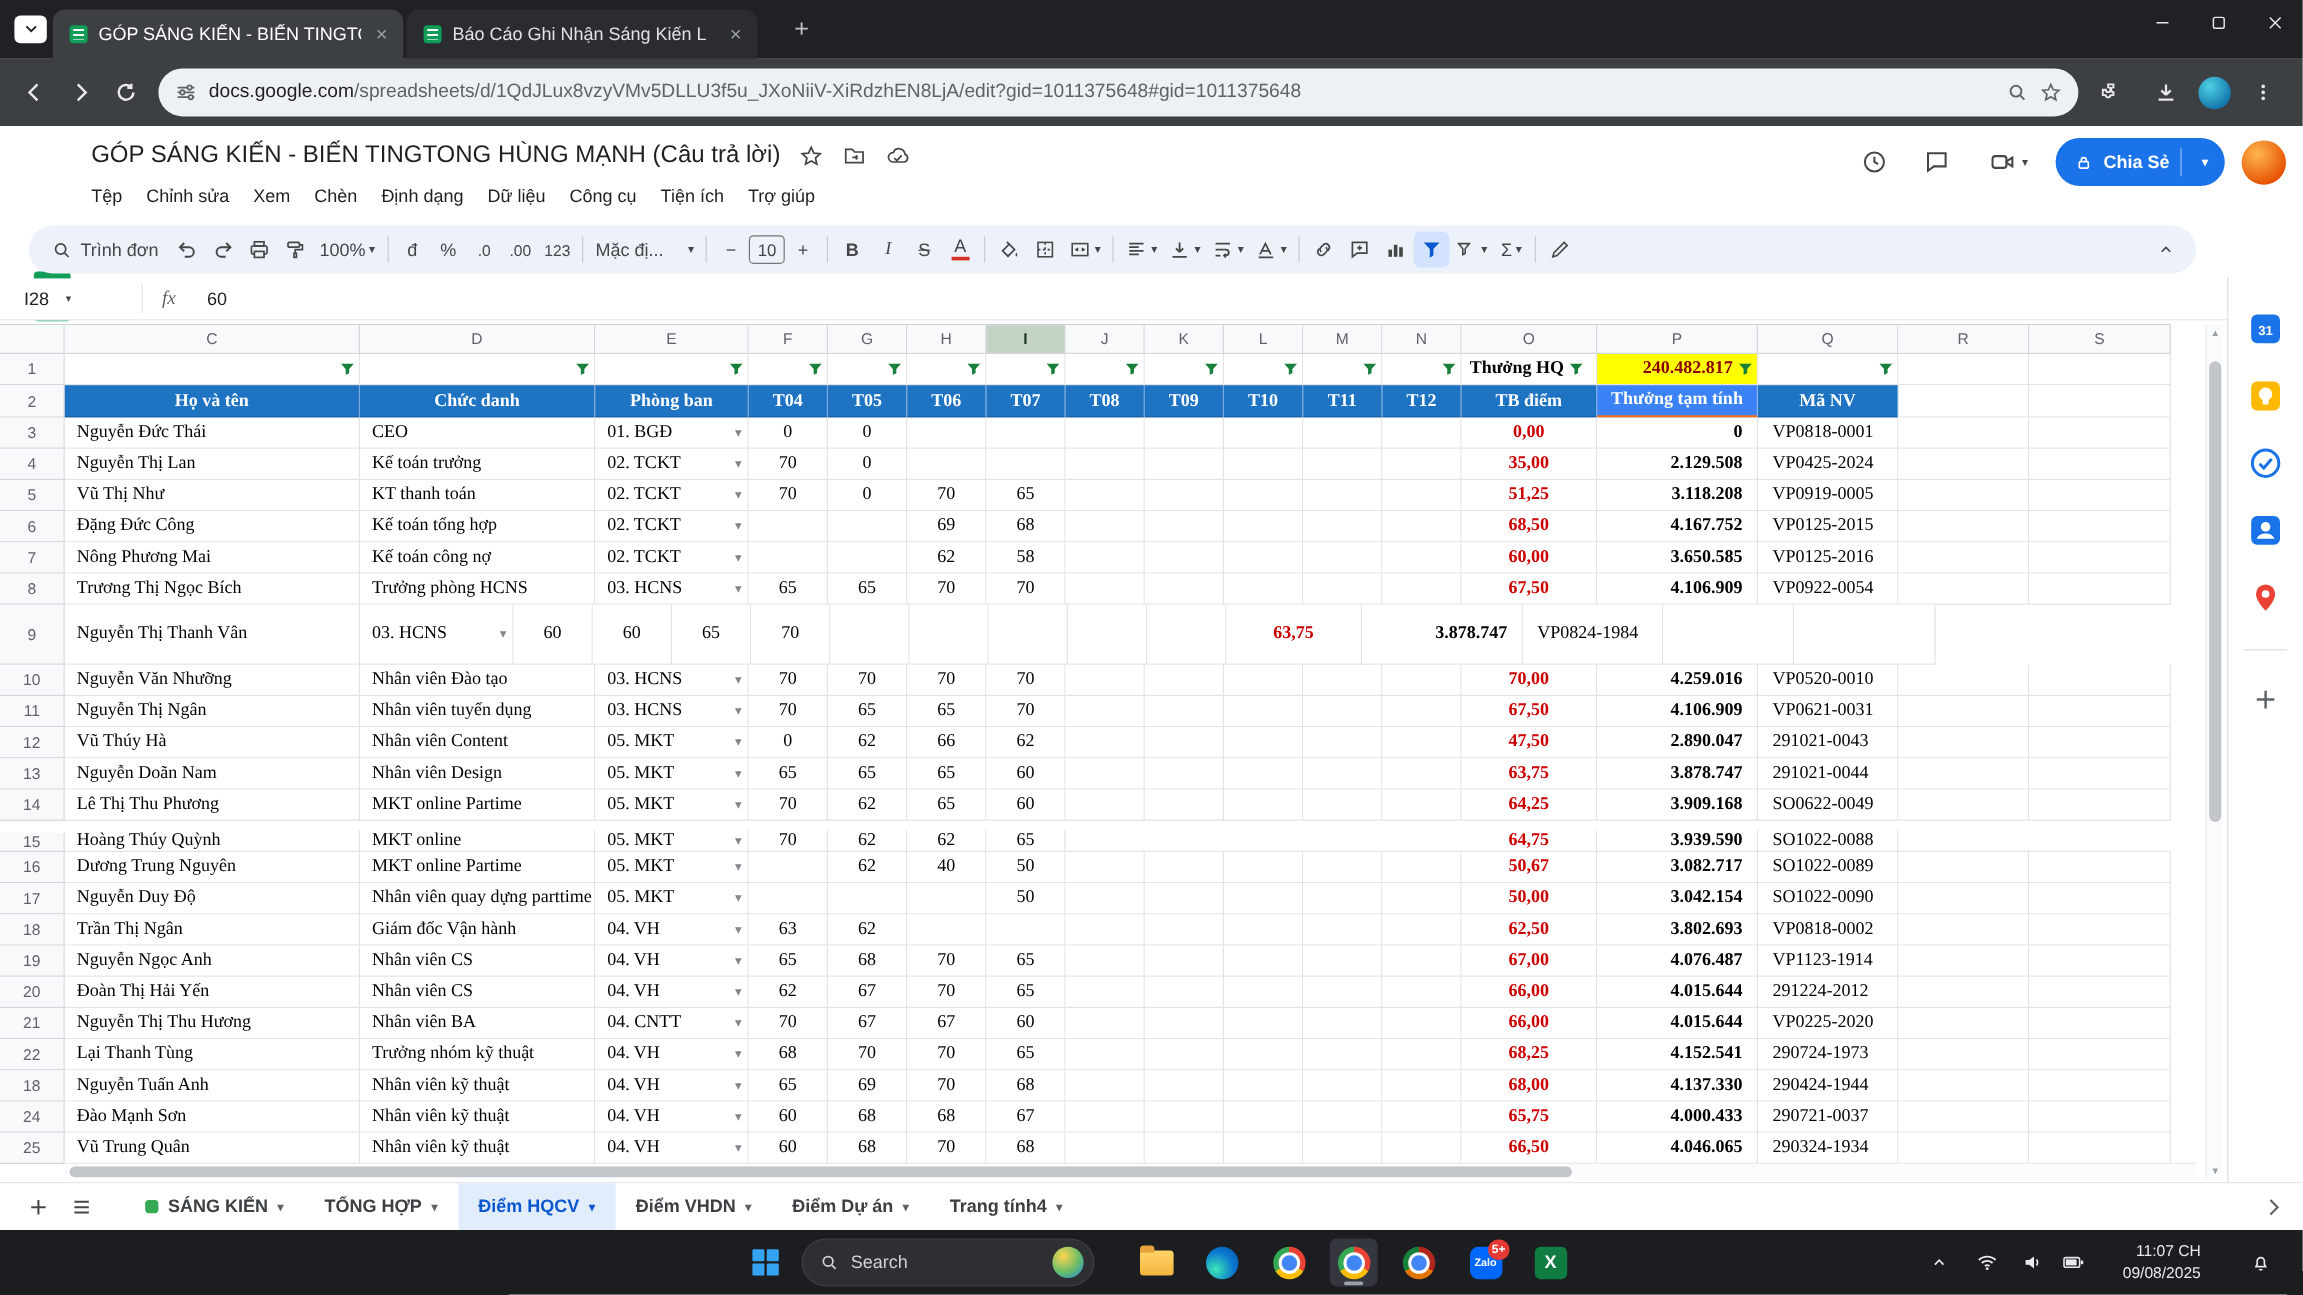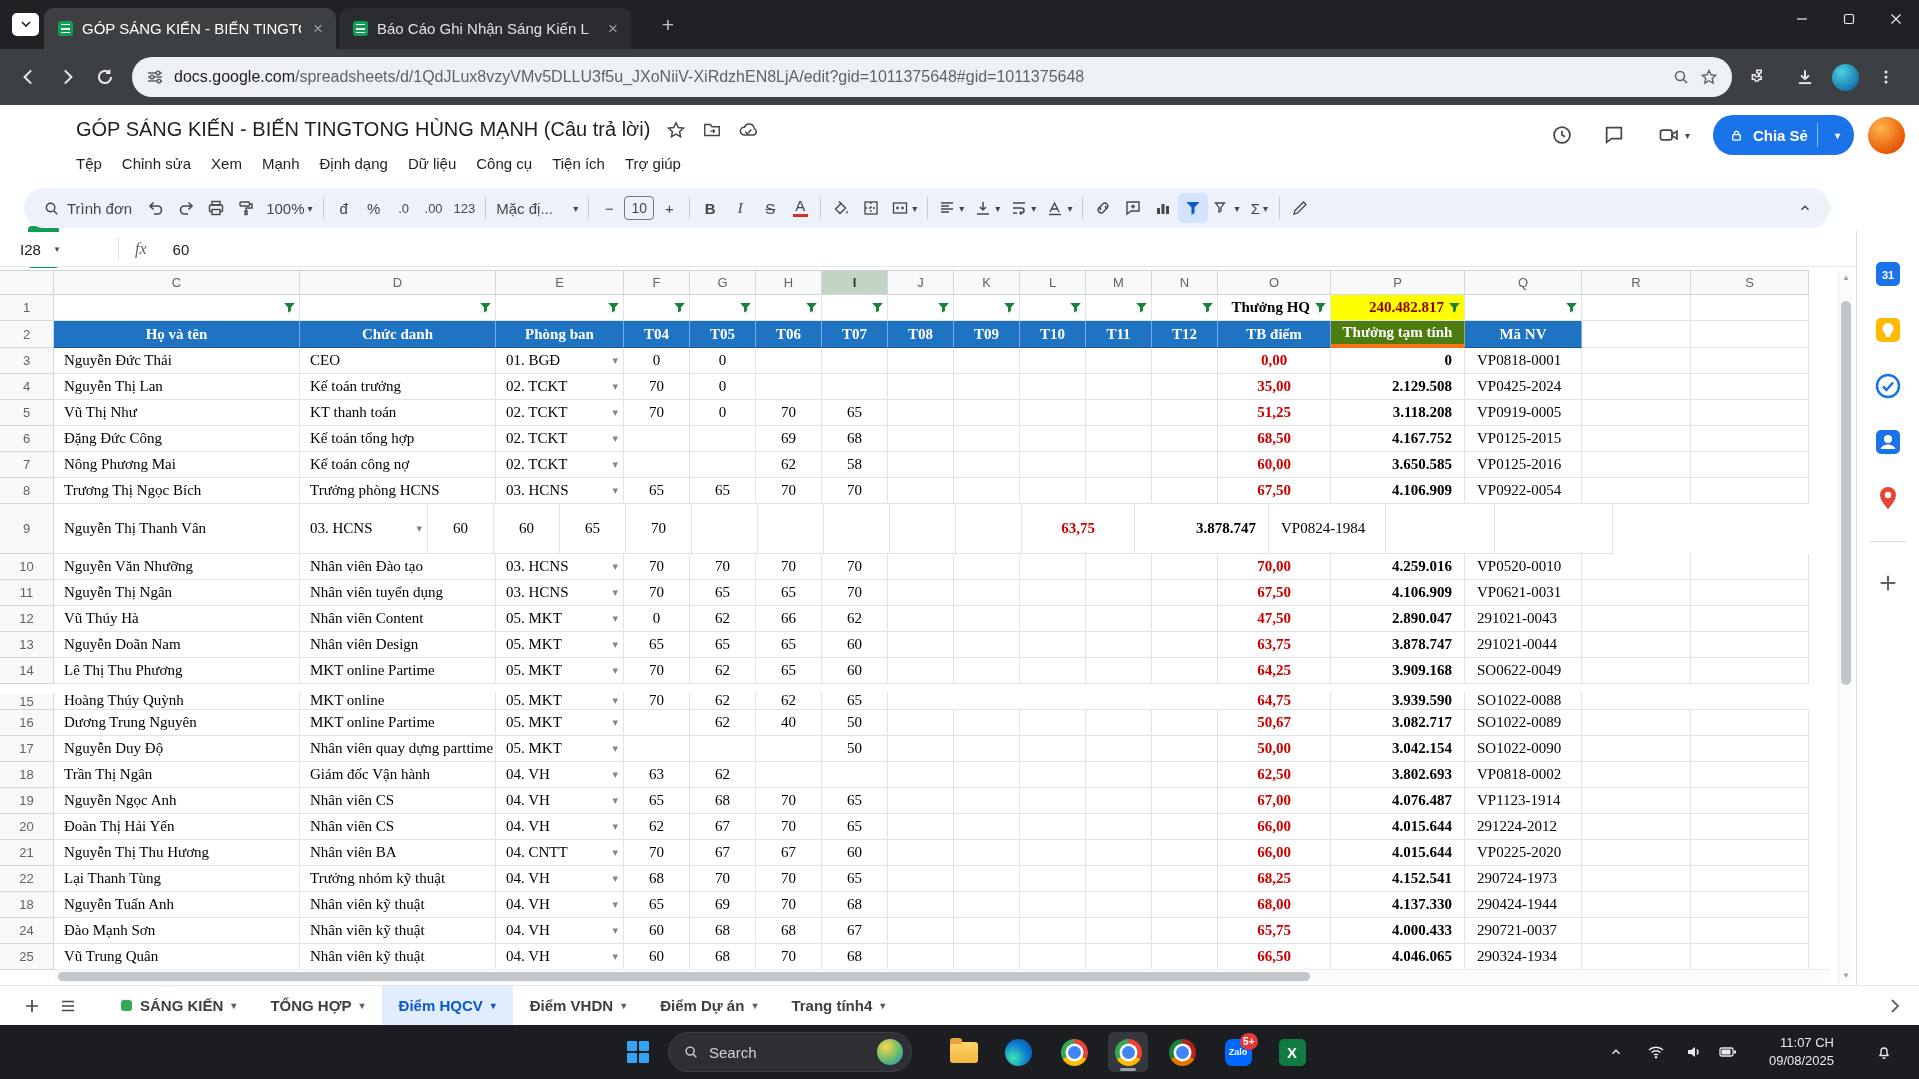--- a/index.html
+++ b/index.html
@@ -71,21 +71,21 @@
 .colhead.selcol{background:#c3d3c6;color:#203a24;font-weight:bold}
 .left{padding-left:10px}
 .dept{justify-content:space-between;padding-right:5px}
 .dcaret{color:#80868b;font-size:11px;font-family:"Liberation Sans",sans-serif;flex:none}
 .score{justify-content:center}
 .tbv{justify-content:center;color:#cc0000;font-weight:bold}
 .bonus{justify-content:flex-end;padding-right:12px;font-weight:bold}
 .code{padding-left:12px}
 .wrap{white-space:normal;line-height:16px}
 .blueh{background:#1e73c3;color:#fff;font-weight:bold;justify-content:center;border-right:1px solid rgba(255,255,255,.4);border-bottom:1px solid #15568f}
-.greenh{background:#4d7c0f;color:#fff;font-weight:bold;justify-content:center;border-right:1px solid rgba(255,255,255,.4);border-bottom:4px solid #f97316}
+.greenh{background:#3b82f6;color:#fff;font-weight:bold;justify-content:center;border-right:1px solid rgba(255,255,255,.4);border-bottom:2px solid #f97316}
 .fright{justify-content:flex-end;padding-right:3px;gap:4px}
 .o1t{font-weight:bold}
 .p1{background:#ffff00}
 .p1t{font-weight:bold;color:#8b0000}
 .funnel{flex:none;display:flex}
 
 
 #vscroll{position:absolute;left:1838px;top:270px;width:14px;height:712px;background:#fafbfc;border-left:1px solid #ececec}
 #vthumb{position:absolute;left:2px;top:31px;width:10px;height:384px;background:#c2c6ca;border-radius:6px}
 .scrarrow{position:absolute;left:0;width:14px;height:14px;color:#9aa0a6;font-size:8px;display:flex;align-items:center;justify-content:center}
@@ -256,21 +256,21 @@
         <g stroke="#444746" stroke-width="1.3" fill="none">
           <path d="M5.5 13.5a3.5 3.5 0 0 1 .3-7 4.5 4.5 0 0 1 8.7 1.2 3 3 0 0 1-.8 5.8z"></path>
           <path d="M6.5 10.5 8.5 12.5 12 8.5"></path>
         </g>
       </svg>
   </div>
   <div id="menu-bar">
       <div class="menuitem">Tệp</div>
       <div class="menuitem">Chỉnh sửa</div>
       <div class="menuitem">Xem</div>
-      <div class="menuitem">Mạnh</div>
+      <div class="menuitem">Chèn</div>
       <div class="menuitem">Định dạng</div>
       <div class="menuitem">Dữ liệu</div>
       <div class="menuitem">Công cụ</div>
       <div class="menuitem">Tiện ích</div>
       <div class="menuitem">Trợ giúp</div>
     </div>
   <div id="header-right">
     <div class="hbtn">
         <svg width="22" height="22" viewBox="0 0 18 18">
           <g stroke="#444746" stroke-width="1.4" fill="none">
@@ -626,21 +626,21 @@
           </svg>
         </span>
       </div>
       <div class="gcell r1 fright" style="width: 66px;">
         <span class="funnel">
           <svg width="13" height="13" viewBox="0 0 16 16">
             <path d="M1.5 2.5h13L9.8 8v4.4l-3.6 1.6V8z" fill="#188038"></path>
           </svg>
         </span>
       </div>
-      <div class="gcell r1 fright" style="width: 113px;">
+      <div class="gcell r1 fright" style="width: 113px; justify-content: center;">
         <span class="o1t">Thưởng HQ</span>
         <span class="funnel">
           <svg width="13" height="13" viewBox="0 0 16 16">
             <path d="M1.5 2.5h13L9.8 8v4.4l-3.6 1.6V8z" fill="#188038"></path>
           </svg>
         </span>
       </div>
       <div class="gcell r1 fright p1" style="width: 134px;">
         <span class="p1t">240.482.817</span>
         <span class="funnel">

